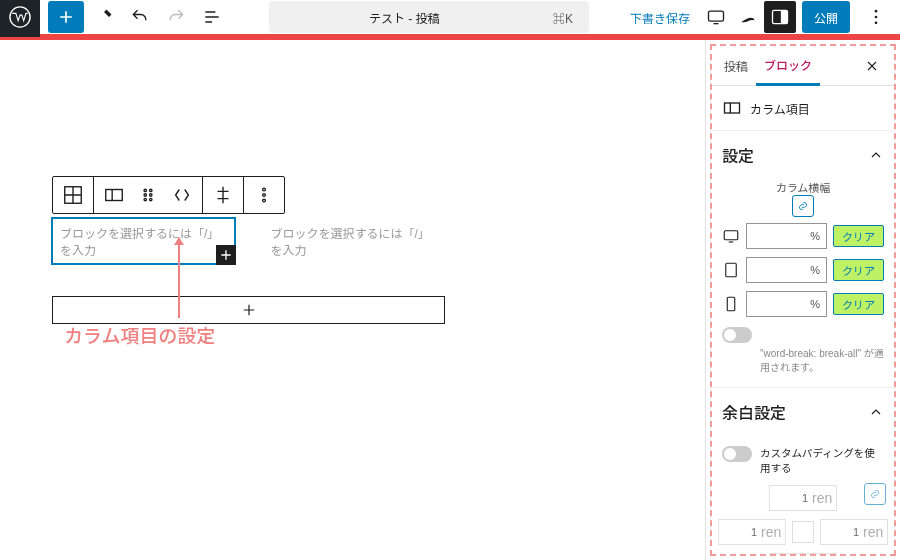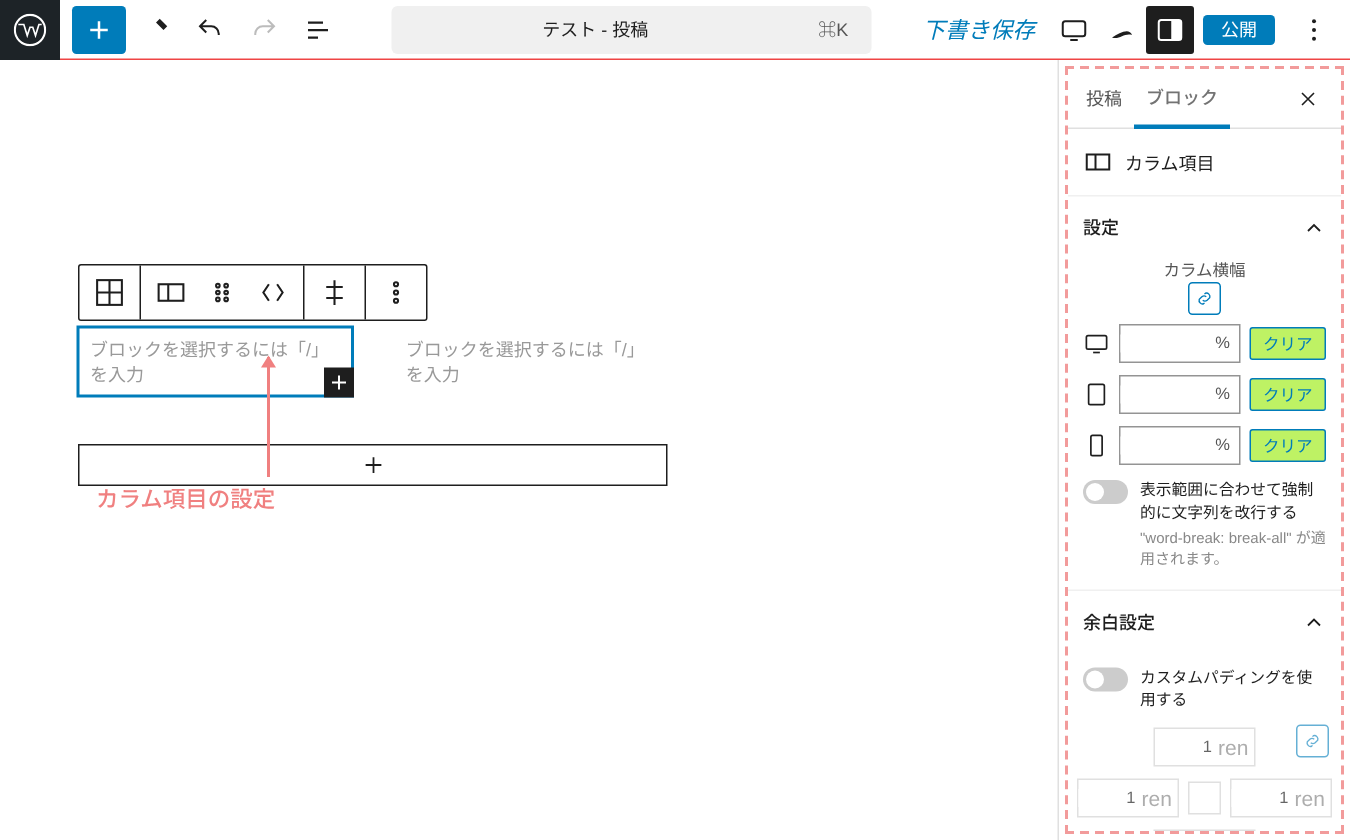--- a/index.html
+++ b/index.html
@@ -1,40 +1,40 @@
 <!DOCTYPE html>
 <html><head>
 <meta charset="utf-8">
 <style>
   * { box-sizing: border-box; margin: 0; padding: 0; font-family: -apple-system, "Helvetica Neue", Arial, "Hiragino Kaku Gothic ProN", "Noto Sans JP", sans-serif; }
   html, body { width: 900px; height: 560px; background:#fff; overflow:hidden; }
 
   
-  .topbar { display:flex; align-items:center; height:40px; border-bottom:1px solid #ef4444; }
+  .topbar { display:flex; align-items:center; height:40px; border-bottom:6px solid #ef4444; }
   .topbar-left { display:flex; align-items:center; height:100%; }
   .wp-logo { width:40px; height:40px; background:#1d2327; display:flex; align-items:center; justify-content:center; color:#fff; }
   .wp-logo svg { width:22px; height:22px; }
   .add-block { width:36px; height:32px; margin-left:8px; background:#007cba; border-radius:3px; display:flex; align-items:center; justify-content:center; color:#fff; }
   .add-block svg { width:20px; height:20px; }
   .icon-btn { width:32px; height:32px; display:flex; align-items:center; justify-content:center; color:#1e1e1e; border-radius:2px; margin-left:4px; }
   .icon-btn svg { width:20px; height:20px; fill:currentColor; }
   .icon-btn.disabled { color:#bcbcbc; }
 
   .title-center { flex:1; display:flex; justify-content:center; }
   .title-pill { display:flex; align-items:center; gap:12px; background:#f0f0f0; border-radius:4px; height:32px; padding:0 16px 0 100px; min-width:320px; justify-content:space-between; }
   .title-pill span.title { font-size:12px; color:#1e1e1e; }
   .title-pill span.kb { font-size:12px; color:#555; }
 
   .topbar-right { display:flex; align-items:center; height:100%; padding-right:8px; }
-  .save-draft { font-size:15px; color:#007cba; margin-right:10px;font-style:italic; }
+  .save-draft { font-size:12px; color:#007cba; margin-right:10px; }
   .view-btn { width:32px; height:32px; display:flex; align-items:center; justify-content:center; color:#1e1e1e; }
   .view-btn svg { width:20px; height:20px; fill:currentColor; }
   .sidebar-toggle { width:32px; height:32px; background:#1e1e1e; color:#fff; display:flex; align-items:center; justify-content:center; border-radius:2px; }
   .sidebar-toggle svg { width:20px; height:20px; fill:currentColor; }
-  .publish-btn { background:#007cba; color:#fff; font-size:12px; height:20px; padding:0 12px; border-radius:3px; display:flex; align-items:center; margin:0 6px; }
+  .publish-btn { background:#007cba; color:#fff; font-size:12px; height:32px; padding:0 12px; border-radius:3px; display:flex; align-items:center; margin:0 6px; }
 
   
   .main { display:flex; height:520px; }
   .canvas { flex:1; position:relative; padding:0 40px; }
 
   
   .block-toolbar { position:absolute; top:136px; left:52px; display:flex; border:1px solid #1e1e1e; background:#fff; border-radius:2px; height:38px; }
   .bt-group { display:flex; align-items:center; border-right:1px solid #1e1e1e; }
   .bt-group:last-child { border-right:none; }
   .bt-btn { width:40px; height:36px; display:flex; align-items:center; justify-content:center; color:#1e1e1e; }
@@ -47,35 +47,35 @@
   .col { flex:1; padding:6px 8px; font-size:12px; color:#999; }
   .col.sel { outline:2px solid #007cba; outline-offset:-1px; position:relative; }
   .col.sel .appender { position:absolute; right:-1px; bottom:-1px; width:20px; height:20px; background:#1e1e1e; color:#fff; display:flex; align-items:center; justify-content:center; }
   .col.sel .appender svg { width:16px; height:16px; }
   .add-row { margin-top:32px; border:1px solid #1e1e1e; display:flex; align-items:center; justify-content:center; height:28px; }
   .add-row svg { width:18px; height:18px; }
 
   
   .anno-arrow { position:absolute; top:198px; left:178px; width:2px; height:80px; background:#f08080; }
   .anno-arrow::before { content:""; position:absolute; top:-1px; left:-4px; border-left:5px solid transparent; border-right:5px solid transparent; border-bottom:8px solid #f08080; }
-  .anno-text { position:absolute; top:282px; left:64px; color:#f08080; font-size:15px; font-weight:500; line-height:1.6; }
+  .anno-text { position:absolute; top:282px; left:64px; color:#f08080; font-size:19px; font-weight:500; line-height:1.6; }
 
   
   .sidebar { width:195px; border-left:1px solid #e0e0e0; padding:0; font-size:12px; color:#1e1e1e; }
   .sb-inner { border:2px dashed #f29b9b; margin:4px; height:512px; overflow:hidden; }
   .sb-tabs { display:flex; border-bottom:1px solid #e0e0e0; align-items:center; height:40px; padding:0 8px 0 4px; }
   .sb-tab { padding:0 8px; height:40px; display:flex; align-items:center; font-size:12px; color:#555; }
-  .sb-tab.active { color:#737373; border-bottom:3px solid #007cba; font-weight:500; }
+  .sb-tab.active { color:#be185d; border-bottom:3px solid #007cba; font-weight:500; }
   .sb-close { margin-left:auto; width:28px; height:28px; display:flex; align-items:center; justify-content:center; }
 
   .sb-blockname { display:flex; align-items:center; gap:8px; padding:12px 10px; border-bottom:1px solid #f0f0f0; }
   .sb-blockname svg { width:20px; height:20px; }
 
   .sb-panel { border-bottom:1px solid #f0f0f0; }
-  .sb-panel-head { display:flex; align-items:center; justify-content:space-between; padding:12px 10px; font-size:12px; font-weight:500; }
+  .sb-panel-head { display:flex; align-items:center; justify-content:space-between; padding:12px 10px; font-size:16px; font-weight:500; }
   .sb-panel-head svg.chev { width:16px; height:16px; }
   .sb-panel-body { padding:0 10px 12px 10px; }
 
   .sb-row-label { display:flex; align-items:center; justify-content:space-between; font-size:11px; color:#555; margin-bottom:6px;flex-direction:column; }
   .sb-link-btn { width:22px; height:22px; border:1px solid #007cba; color:#007cba; border-radius:3px; display:flex; align-items:center; justify-content:center; }
   .sb-link-btn svg { width:14px; height:14px; }
 
   .width-row { display:flex; align-items:center; gap:6px; margin-bottom:8px; }
   .width-row svg.dev { width:18px; height:18px; }
   .width-input { flex:1; display:flex; align-items:center; border:1px solid #949494; height:26px; }
@@ -319,21 +319,20 @@
               </svg>
             <div class="width-input">
                 <input value="" style="">
                 <span class="unit">%</span>
               </div>
             <button class="clear-btn">クリア</button>
           </div>
 
           <div class="toggle-row">
             <div class="toggle"></div>
-            <div class="toggle-label">表示範囲に合わせて強制的に文字列を改行する</div>
           </div>
           <div class="help-text">"word-break: break-all" が適用されます。</div>
         </div>
       </div>
 
       <div class="sb-panel">
         <div class="sb-panel-head">
           <span>余白設定</span>
           <svg class="chev" viewBox="0 0 24 24">
               <path d="M6 15l6-6 6 6" fill="none" stroke="#1e1e1e" stroke-width="1.8"></path>

